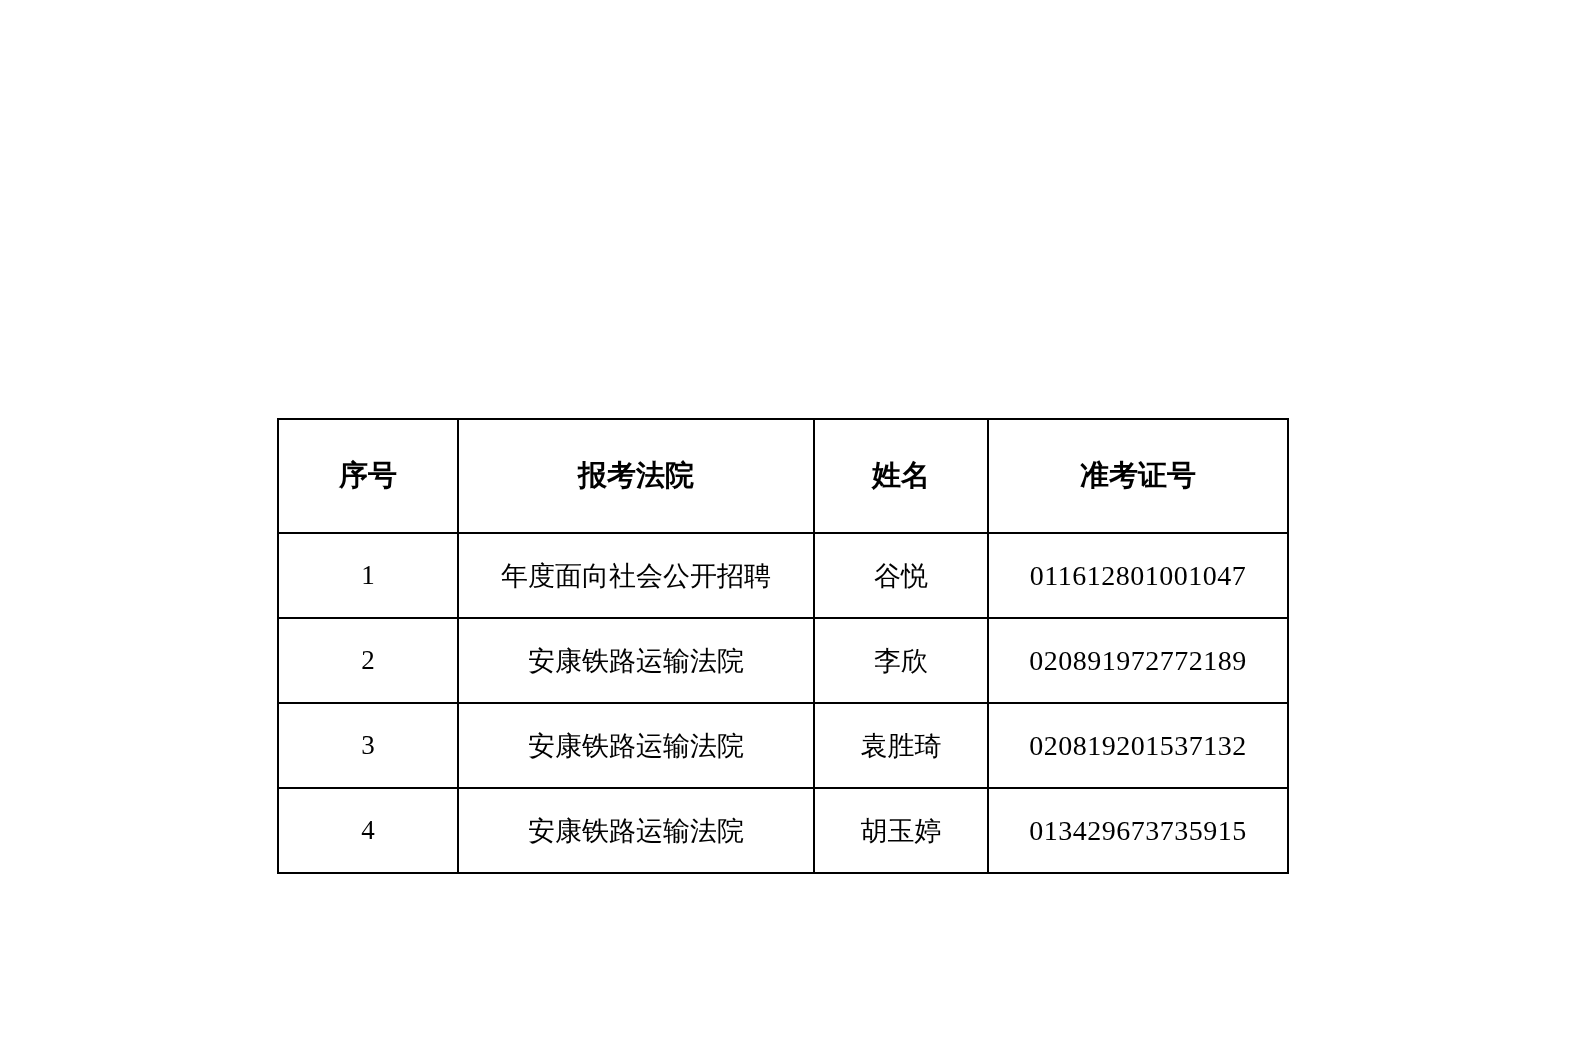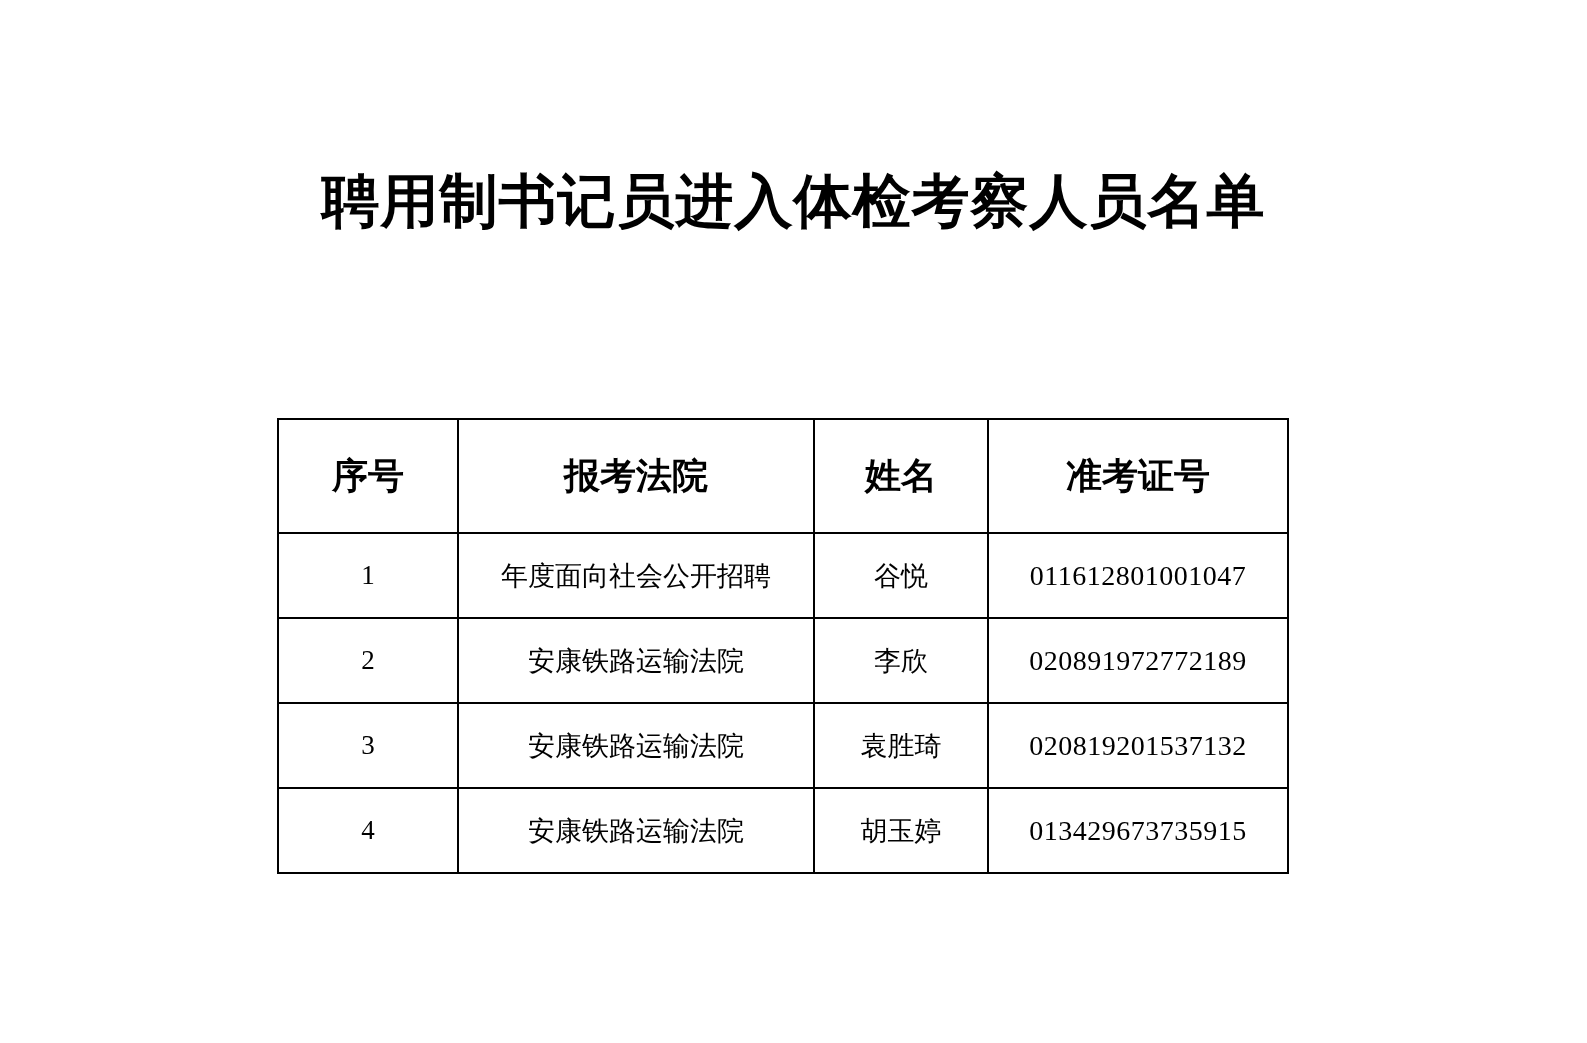--- a/index.html
+++ b/index.html
@@ -37,21 +37,21 @@
   table.roster th,
   table.roster td {
     border: 2px solid #000000;
     text-align: center;
     vertical-align: middle;
     padding: 0 4px;
     overflow: hidden;
   }
   table.roster th {
     height: 114px;
-    font-size: 36px;
+    font-size: 29px;
     font-weight: bold;
   }
   table.roster td {
     height: 85px;
     font-size: 27px;
     font-weight: normal;
   }
   table.roster td.cell-ticket {
     font-size: 28px;
     letter-spacing: 0.5px;
@@ -59,21 +59,20 @@
   }
   col.col-no     { width: 180px; }
   col.col-court  { width: 356px; }
   col.col-name   { width: 174px; }
   col.col-ticket { width: 300px; }
 </style>
 </head>
 <body>
 
 <div class="doc-title">
-  <span class="title-line">聘用制书记员进入体检考察人员名单</span>
 </div>
 
 <table class="roster">
   <colgroup>
     <col class="col-no">
     <col class="col-court">
     <col class="col-name">
     <col class="col-ticket">
   </colgroup>
   <thead>

